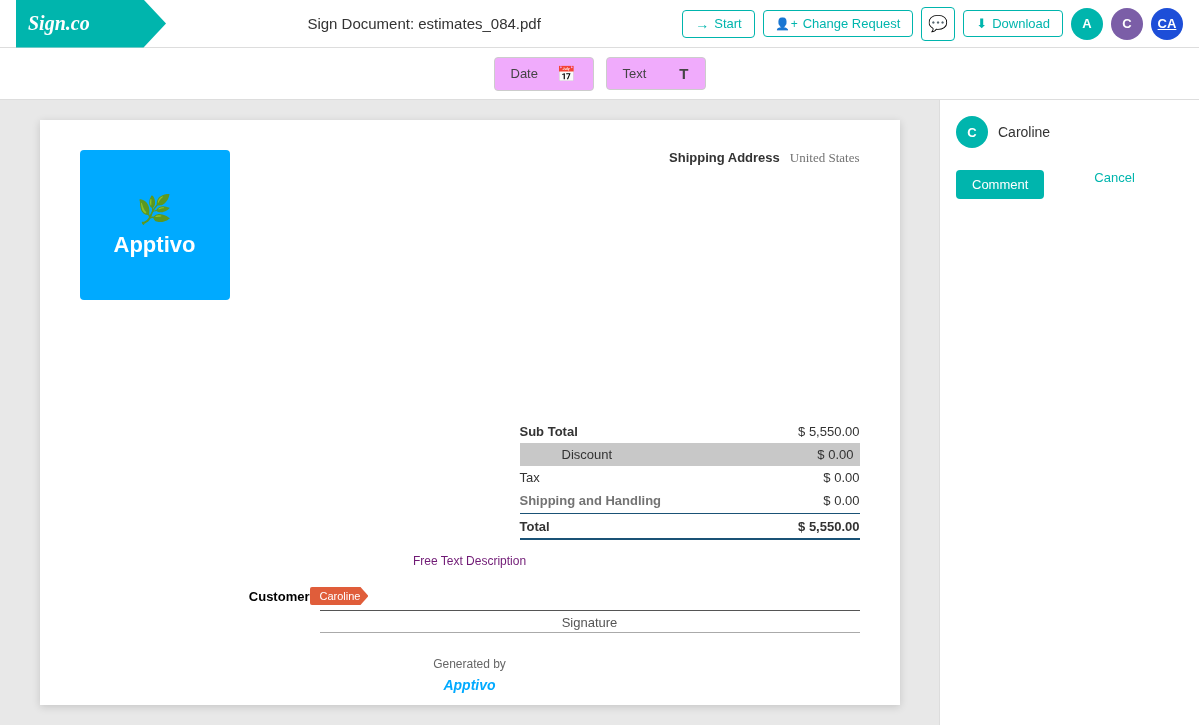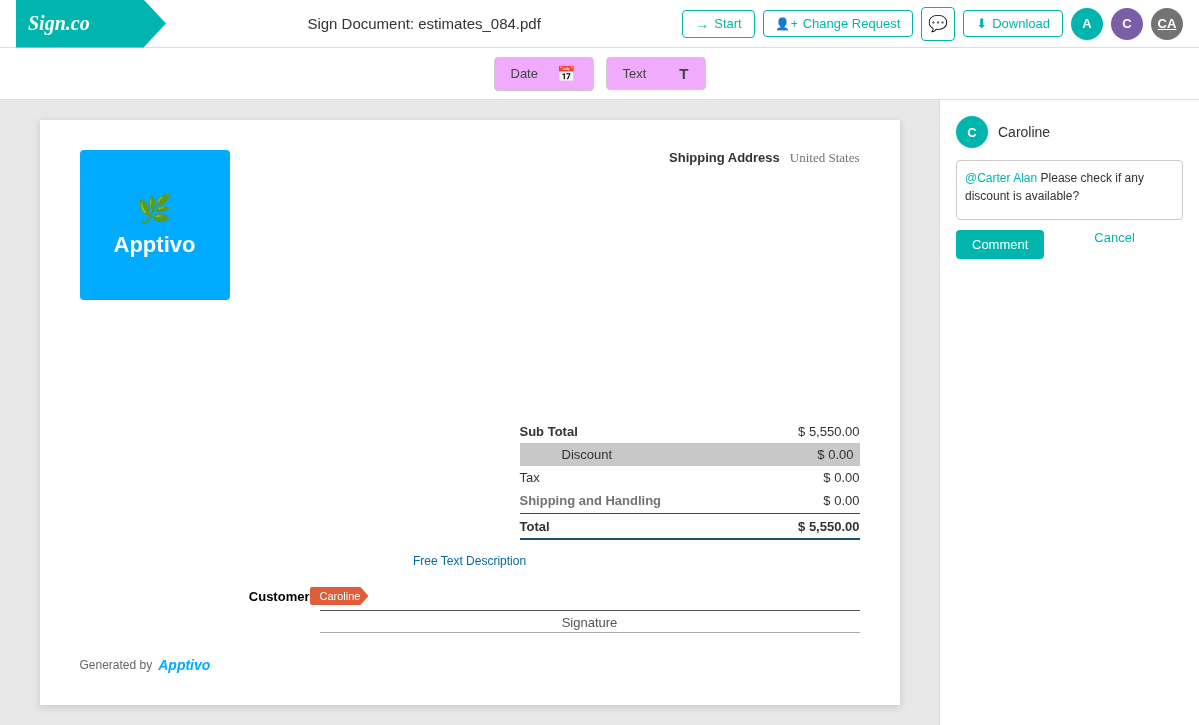--- a/index.html
+++ b/index.html
@@ -162,32 +162,33 @@
     }
     .shipping-info {
       display: flex;
       gap: 10px;
       font-size: 13px;
     }
     .shipping-label { font-weight: bold; color: #333; }
     .shipping-value { color: #737373; font-family: Liberation Serif, serif; }
     .free-text {
       text-align: center;
-      color: #0369a1;
+      color: #701a75;
       font-size: 12px;
       margin-bottom: 15px;
     }
 
     .generated-by {
       margin-top: 30px;
       display: flex;
       align-items: center;
       gap: 6px;
       font-size: 12px;
       color: #666;
+      flex-direction: column;
     }
     .apptivo-link {
       color: #00aaff;
       font-style: italic;
       font-weight: bold;
     }
 
     
     .comment-panel {
       width: 260px;
@@ -309,21 +310,21 @@
     </button>
     <button class="btn-icon-only">
       <span>💬</span>
     </button>
     <button class="btn-outline">
       <span>⬇</span>
       <span>Download</span>
     </button>
     <div class="avatar" style="background:#00b5ad;">A</div>
     <div class="avatar" style="background:#7b5ea7;">C</div>
-    <div class="avatar" style="background:#737373;text-decoration:underline;">CA</div>
+    <div class="avatar" style="background:#1d4ed8;text-decoration:underline;">CA</div>
   </div>
 </div>
 
 <div class="toolbar">
   <button class="tool-btn">
     <span>Date</span>
     <span style="font-size:15px;">📅</span>
   </button>
   <button class="tool-btn">
     <span>Text</span>
@@ -412,22 +413,19 @@
     </div>
   </div>
 
   <div class="comment-panel">
     <div class="comment-header">
       <div class="comment-avatar">
         <span>C</span>
       </div>
       <span class="comment-user">Caroline</span>
     </div>
-    <div class="comment-box">
-      <span class="mention">@Carter Alan</span><span> Please check if any discount is available?</span>
-    </div>
     <div class="comment-actions">
       <button class="btn-comment">Comment</button>
       <button class="btn-cancel">Cancel</button>
     </div>
   </div>
 
 </div>
 
 </body></html>

